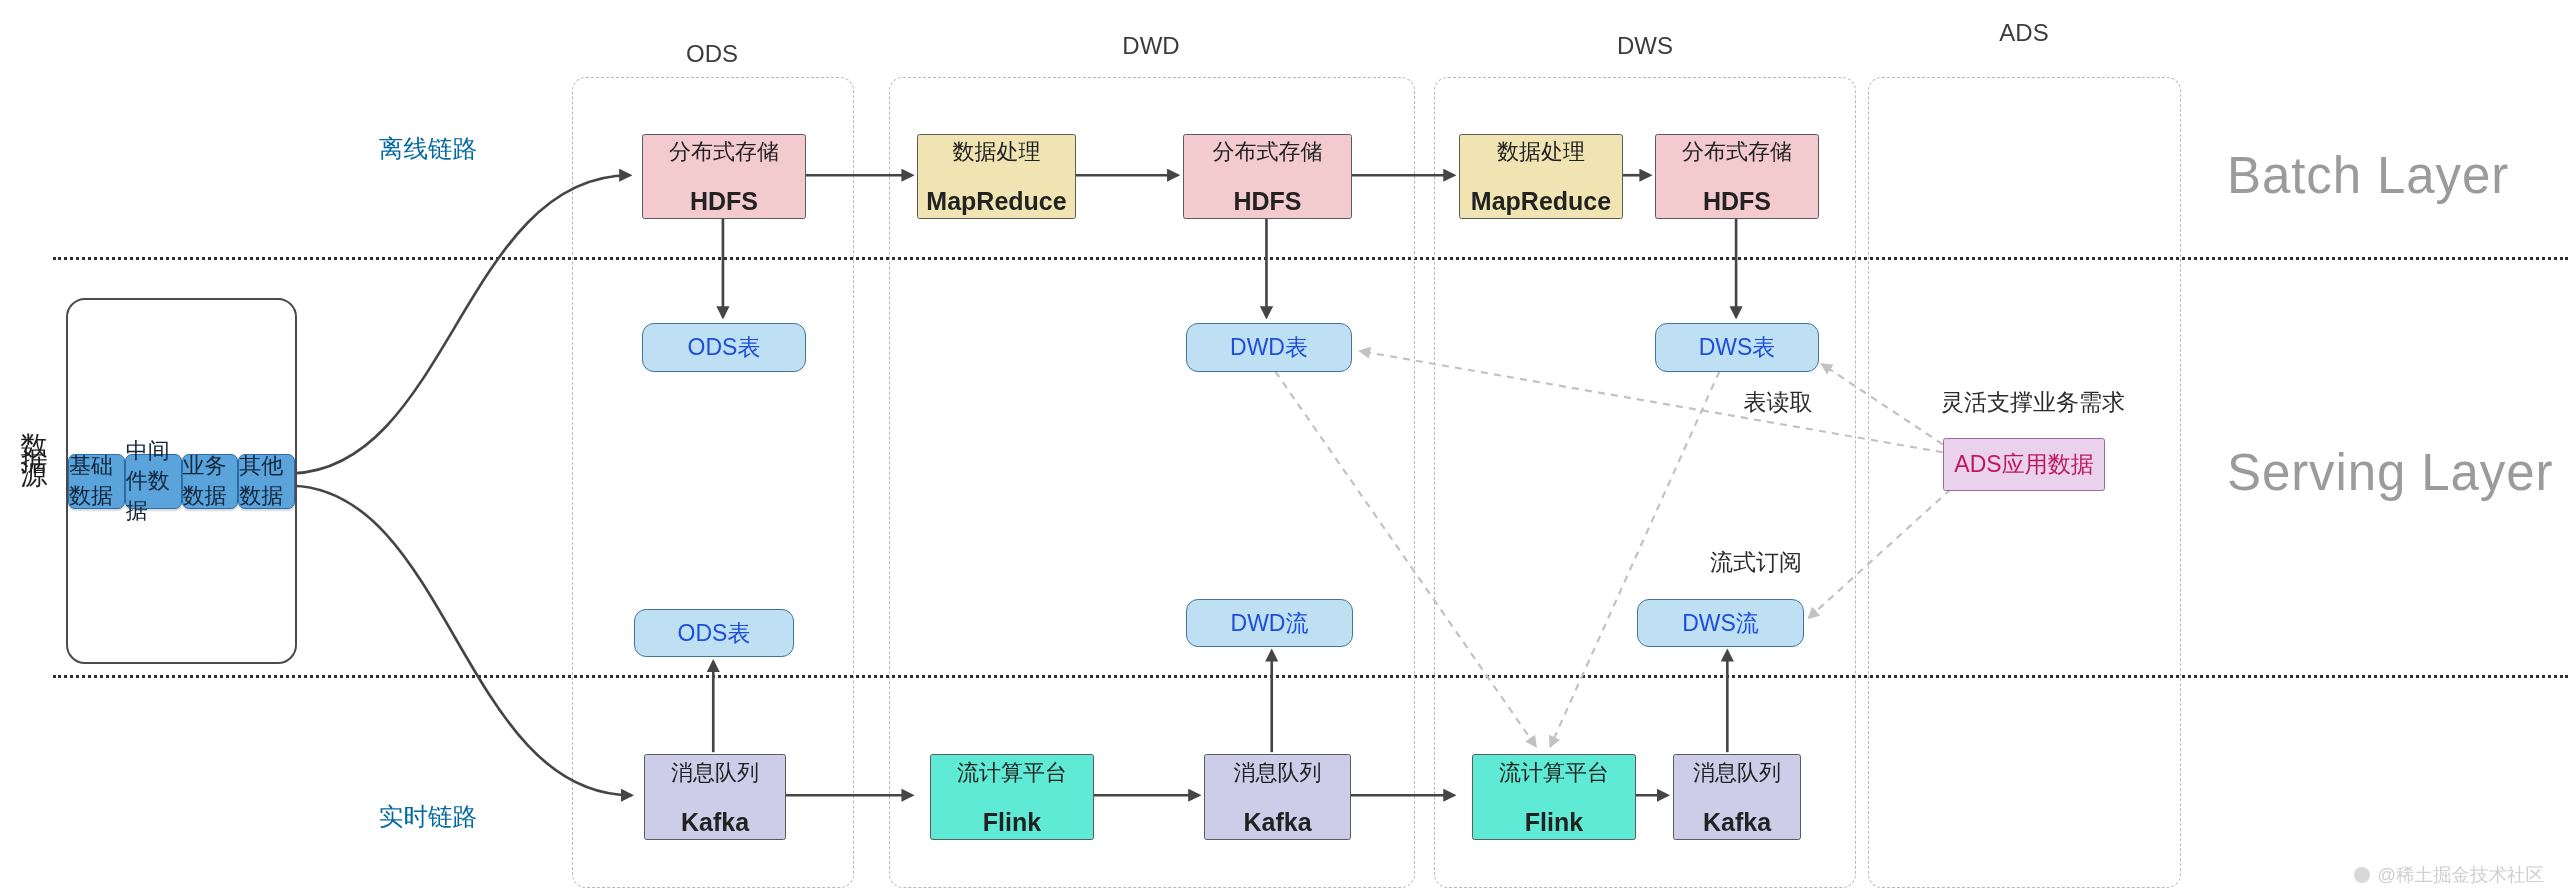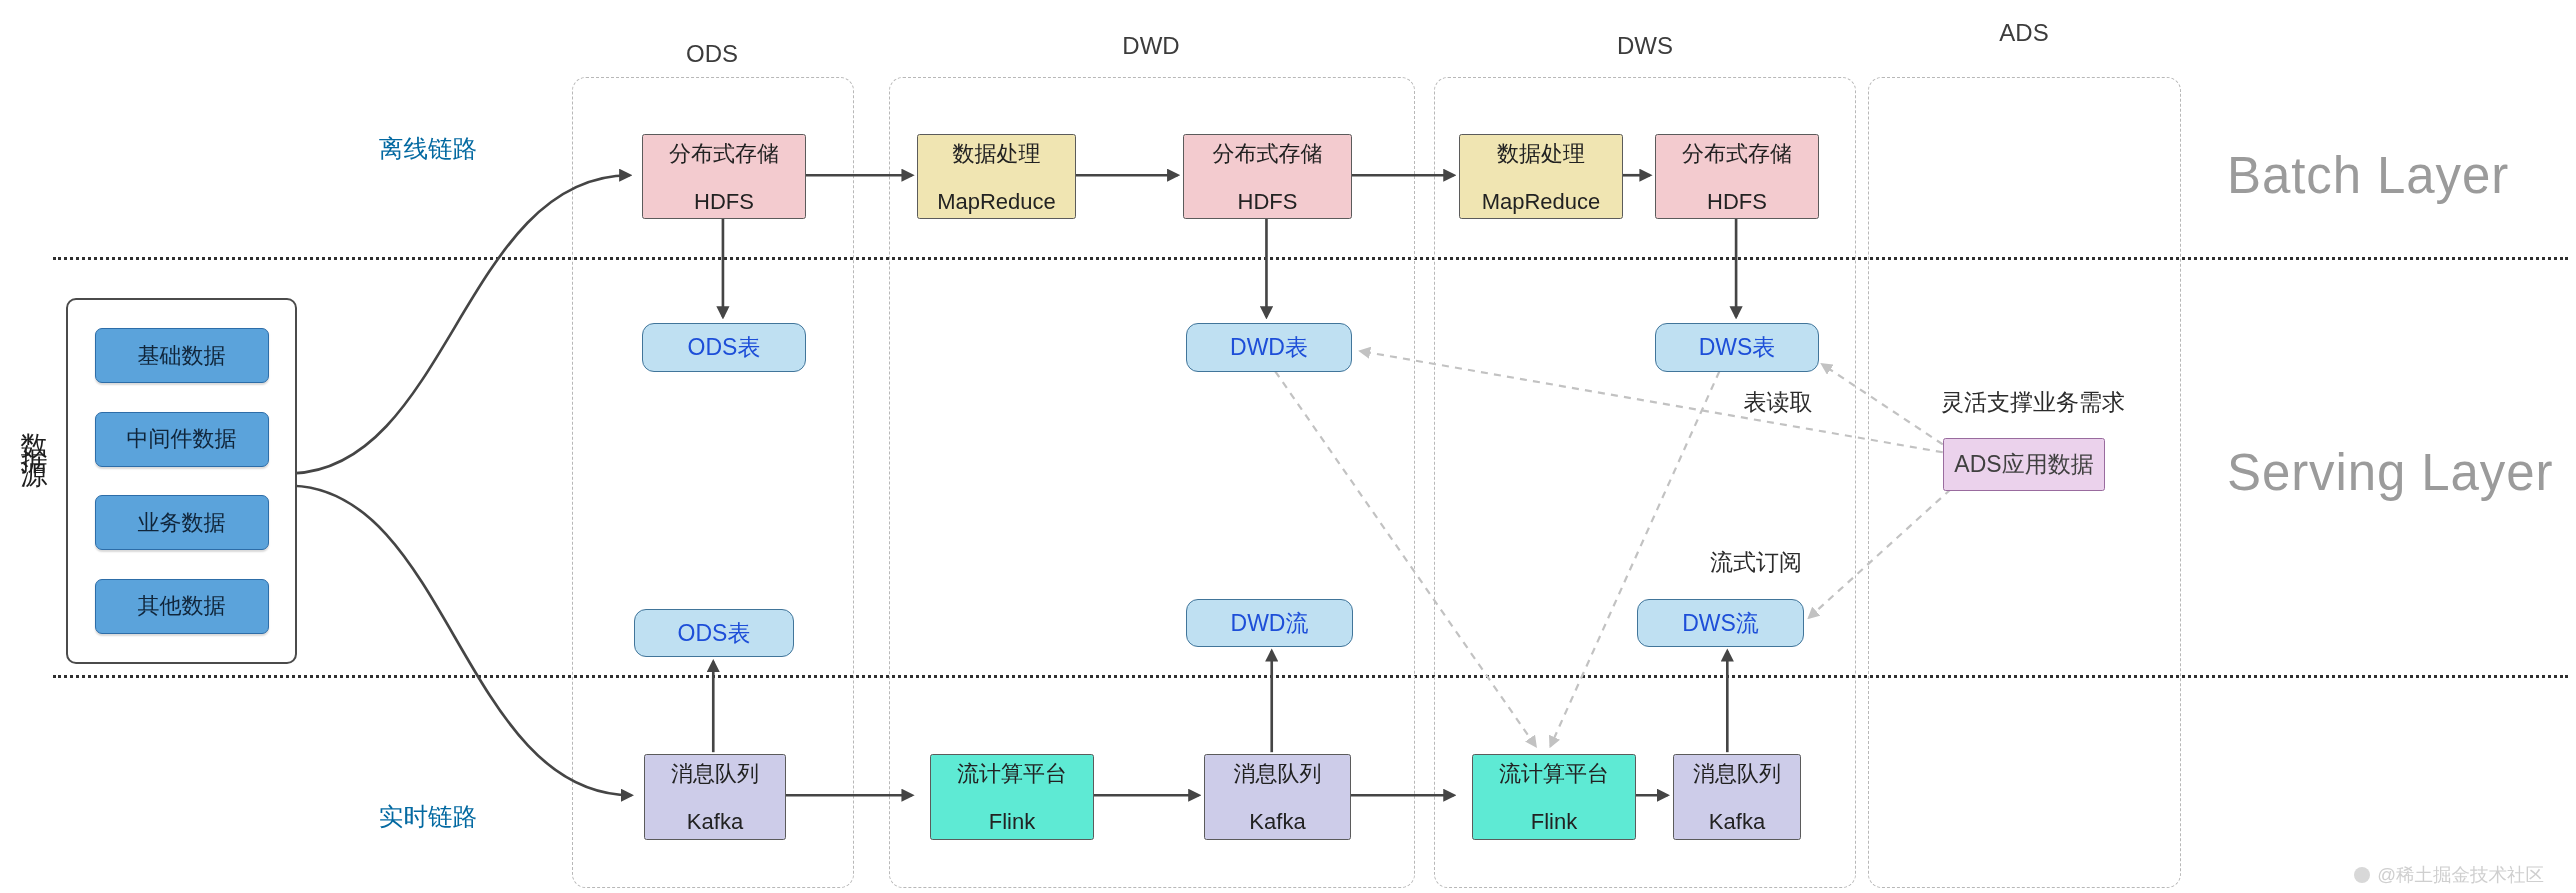--- a/index.html
+++ b/index.html
@@ -6,32 +6,32 @@
   body{font-family:"Liberation Sans","DejaVu Sans",sans-serif;}
   .canvas{position:relative;width:2576px;height:894px;background:#ffffff;overflow:hidden;}
   svg.arrows{position:absolute;left:0;top:0;width:2576px;height:894px;z-index:1;}
   .sa{stroke:#454545;stroke-width:3;fill:none;}
   .da{stroke:#c2c2c2;stroke-width:2.5;fill:none;stroke-dasharray:8 7;}
   .colbox{position:absolute;border:1.8px dashed #b8b8b8;border-radius:14px;z-index:0;}
   .colhead{position:absolute;transform:translateX(-50%);font-size:24px;color:#3c3c3c;z-index:2;white-space:nowrap;}
   .divider{position:absolute;left:53px;width:2515px;border-top:3.5px dotted #2f2f2f;z-index:0;}
   .layer{position:absolute;font-size:51px;color:#9b9b9b;letter-spacing:0.9px;z-index:2;white-space:nowrap;}
   .vlabel{position:absolute;writing-mode:vertical-rl;text-orientation:upright;font-size:27px;color:#1e1e1e;letter-spacing:14px;z-index:2;}
-  .srcpanel{position:absolute;border:2.6px solid #4b4b4b;border-radius:10px;background:#fff;display:flex;flex-direction:column;align-items:center;justify-content:space-evenly;z-index:2;}
+  .srcpanel{position:absolute;border:2.6px solid #4b4b4b;border-radius:19px;background:#fff;display:flex;flex-direction:row;align-items:center;justify-content:space-evenly;z-index:2;}
   .srcbtn{width:172px;height:53px;background:#5ba3db;border:1.8px solid #2d6da8;border-radius:7px;display:flex;align-items:center;justify-content:center;font-size:22px;color:#10253a;box-shadow:0 1.8px 1.8px rgba(0,0,0,0.15);}
   .pathlabel{position:absolute;transform:translateX(-50%);font-size:24.6px;color:#0369a1;z-index:2;white-space:nowrap;}
   .node{position:absolute;display:flex;flex-direction:column;align-items:center;justify-content:center;gap:20px;border:1.8px solid #5b5b5b;border-radius:2.6px;z-index:2;color:#222;}
   .node .l1{font-size:22px;}
-  .node .l2{font-size:22px;}
+  .node .l2{font-size:25px;font-weight:bold;}
   .hdfs{background:#f3cbcf;}
   .mr{background:#f0e5b2;}
   .kafka{background:#cdcce9;}
   .flink{background:#5eead4;margin-left:13px;}
   .tb{position:absolute;display:flex;align-items:center;justify-content:center;border:1.8px solid #41759a;background:#bfe0f2;border-radius:12px;font-size:23px;color:#1d4ed8;z-index:2;}
-  .adsbox{position:absolute;display:flex;align-items:center;justify-content:center;border:1.8px solid #996b9e;background:#ebd2ec;border-radius:2.6px;font-size:23px;color:#404040;z-index:2;}
+  .adsbox{position:absolute;display:flex;align-items:center;justify-content:center;border:1.8px solid #996b9e;background:#ebd2ec;border-radius:2.6px;font-size:23px;color:#be185d;z-index:2;}
   .annot{position:absolute;transform:translateX(-50%);font-size:23px;color:#2b2b2b;z-index:2;white-space:nowrap;}
   .wm{position:absolute;right:32px;bottom:7px;display:flex;align-items:center;gap:7px;color:#cfcfcf;font-size:18.5px;z-index:2;}
   .wm-icon{width:16px;height:16px;border-radius:50%;background:#d8d8d8;display:inline-block;}
 </style>
 </head>
 <body>
 
 <div class="canvas">
 
   <svg class="arrows" viewBox="0 0 2929 1016">

